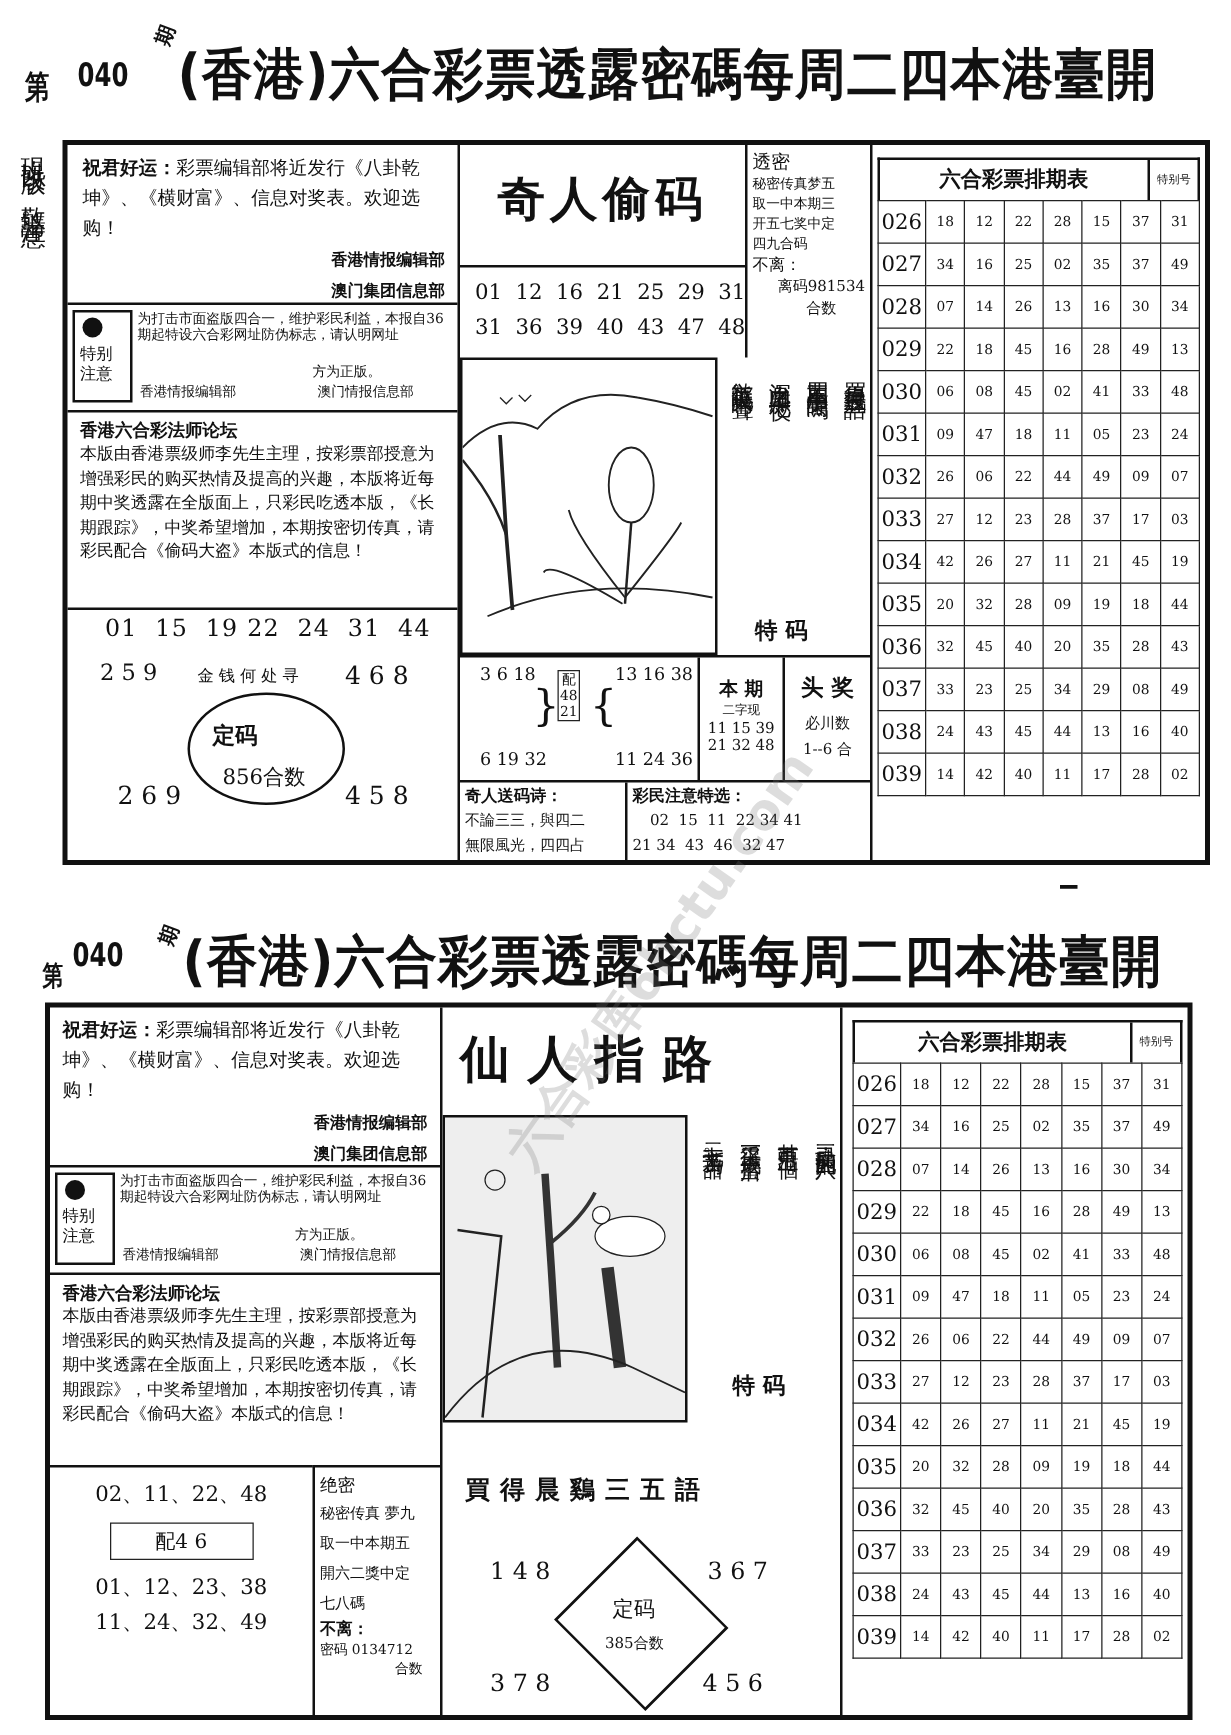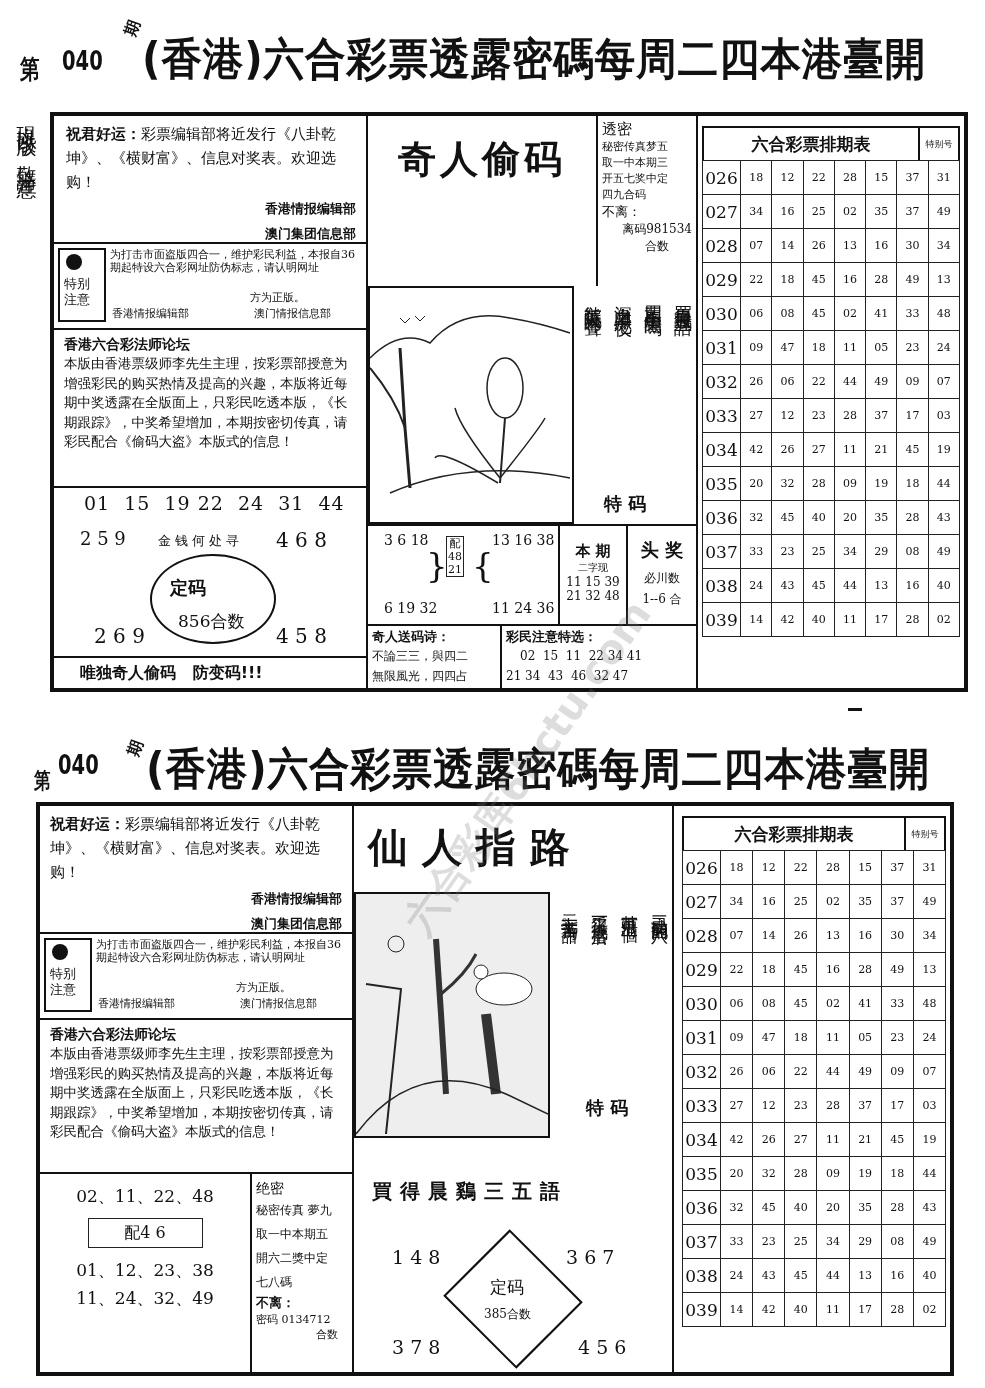--- a/index.html
+++ b/index.html
@@ -60,25 +60,28 @@
       <div class="abs" style="left:30px;top:4px;font-size:19px;letter-spacing:1px;white-space:pre">01  15  19 22  24  31  44</div>
       <div class="abs" style="left:26px;top:40px;font-size:18px">2 5 9</div>
       <div class="abs" style="left:222px;top:40px;font-size:20px">4 6 8</div>
       <div class="abs" style="left:104px;top:44px;font-size:13px;letter-spacing:4px">金钱何处寻</div>
       <div class="abs" style="left:96px;top:66px;width:126px;height:90px;border:2px solid #111;border-radius:50%"></div>
       <div class="abs heavy" style="left:116px;top:88px;font-size:18px">定码</div>
       <div class="abs" style="left:124px;top:122px;font-size:17px">856合数</div>
       <div class="abs" style="left:40px;top:136px;font-size:20px">2 6 9</div>
       <div class="abs" style="left:222px;top:136px;font-size:20px">4 5 8</div>
     </div>
-    <div class="abs bt heavy" style="left:0;top:540px;width:312px;height:32px;font-size:16px;padding:5px 0 0 26px;white-space:pre">唯独奇人偷码   防变码!!!</div>
   </div>
 
   <div class="abs bl" style="left:312px;top:0;width:330px;height:572px">
     <div class="abs heavy" style="left:30px;top:18px;font-size:38px;letter-spacing:4px">奇人偷码</div>
+    <div class="abs bt" style="left:0;top:96px;width:228px;height:70px;padding:6px 12px;font-size:17px;line-height:28px">
+      <div style="white-space:pre">01  12  16  21  25  29  31</div>
+      <div style="white-space:pre">31  36  39  40  43  47  48</div>
+    </div>
     <div class="abs bl" style="left:228px;top:0;width:100px;height:170px;padding:4px">
       <div class="center" style="font-size:15px">透密</div>
       <div style="font-size:11px;line-height:16px">秘密传真梦五</div>
       <div style="font-size:11px;line-height:16px">取一中本期三</div>
       <div style="font-size:11px;line-height:16px">开五七奖中定</div>
       <div style="font-size:11px;line-height:16px">四九合码</div>
       <div style="font-size:13px">不离：</div>
       <div style="font-size:12px;text-align:right">离码981534</div>
       <div style="font-size:12px;text-align:center;padding-left:20px">合数</div>
     </div>
@@ -363,21 +366,21 @@
       </div>
       <div class="abs heavy" style="left:36px;top:204px;font-size:18px">特 码</div>
     </div>
     <div class="abs heavy" style="left:18px;top:372px;font-size:20px;letter-spacing:8px;transform:rotate(0deg)">買得晨鷄三五語</div>
     <div class="abs" style="left:38px;top:440px;font-size:19px">1 4 8</div>
     <div class="abs" style="left:212px;top:440px;font-size:19px">3 6 7</div>
     <div class="abs" style="left:112px;top:446px;width:94px;height:94px;border:2px solid #111;transform:rotate(45deg) scaleX(1.1)"></div>
     <div class="abs" style="left:136px;top:470px;font-size:17px">定码</div>
     <div class="abs" style="left:130px;top:500px;font-size:12px">385合数</div>
     <div class="abs" style="left:38px;top:530px;font-size:19px">3 7 8</div>
-    <div class="abs" style="left:224px;top:530px;font-size:19px">4 5 6</div>
+    <div class="abs" style="left:208px;top:530px;font-size:19px">4 5 6</div>
   </div>
 
   <div class="abs bl" style="left:632px;top:0;width:278px;height:566px;padding:10px 4px 4px 8px">
     <div class="bx" style="display:flex;height:34px;border-bottom:none">
       <div class="heavy" style="flex:1;font-size:17px;text-align:center;line-height:32px">六合彩票排期表</div>
       <div class="bl" style="width:40px;font-size:9px;text-align:center;line-height:32px">特别号</div>
     </div>
     <table class="sched" id="tbl-bot">
         <tbody>
           <tr>

